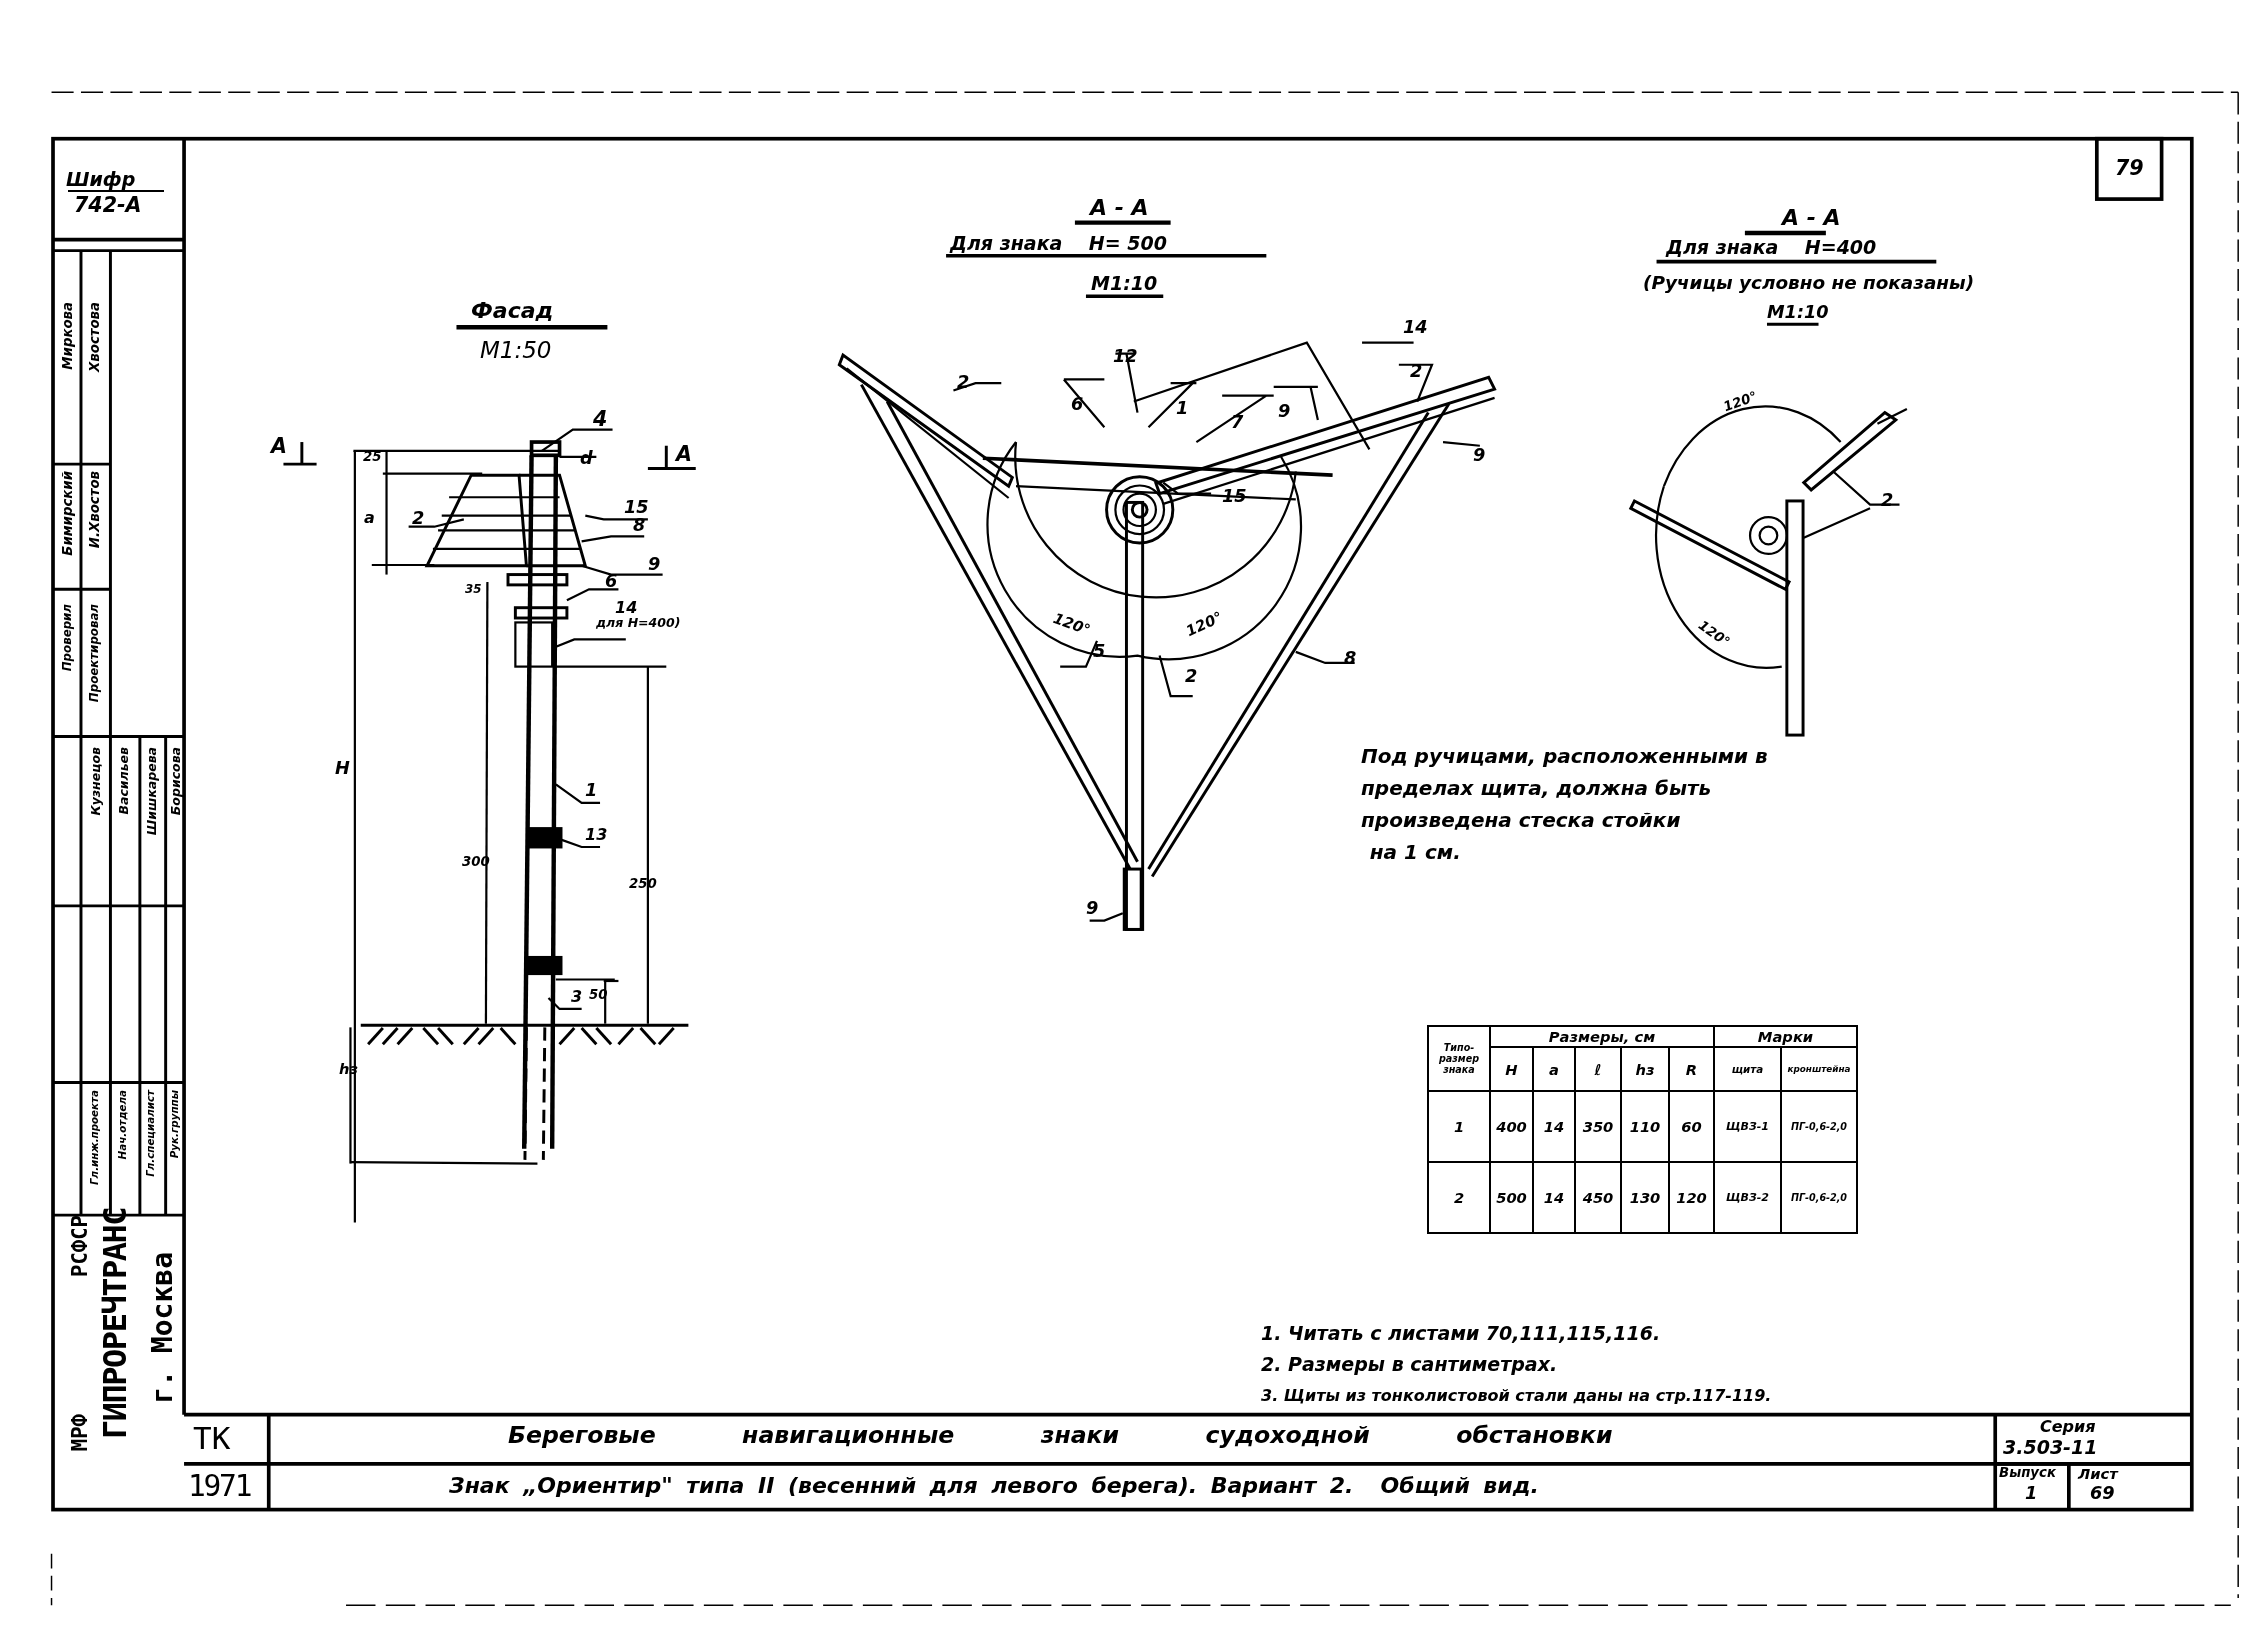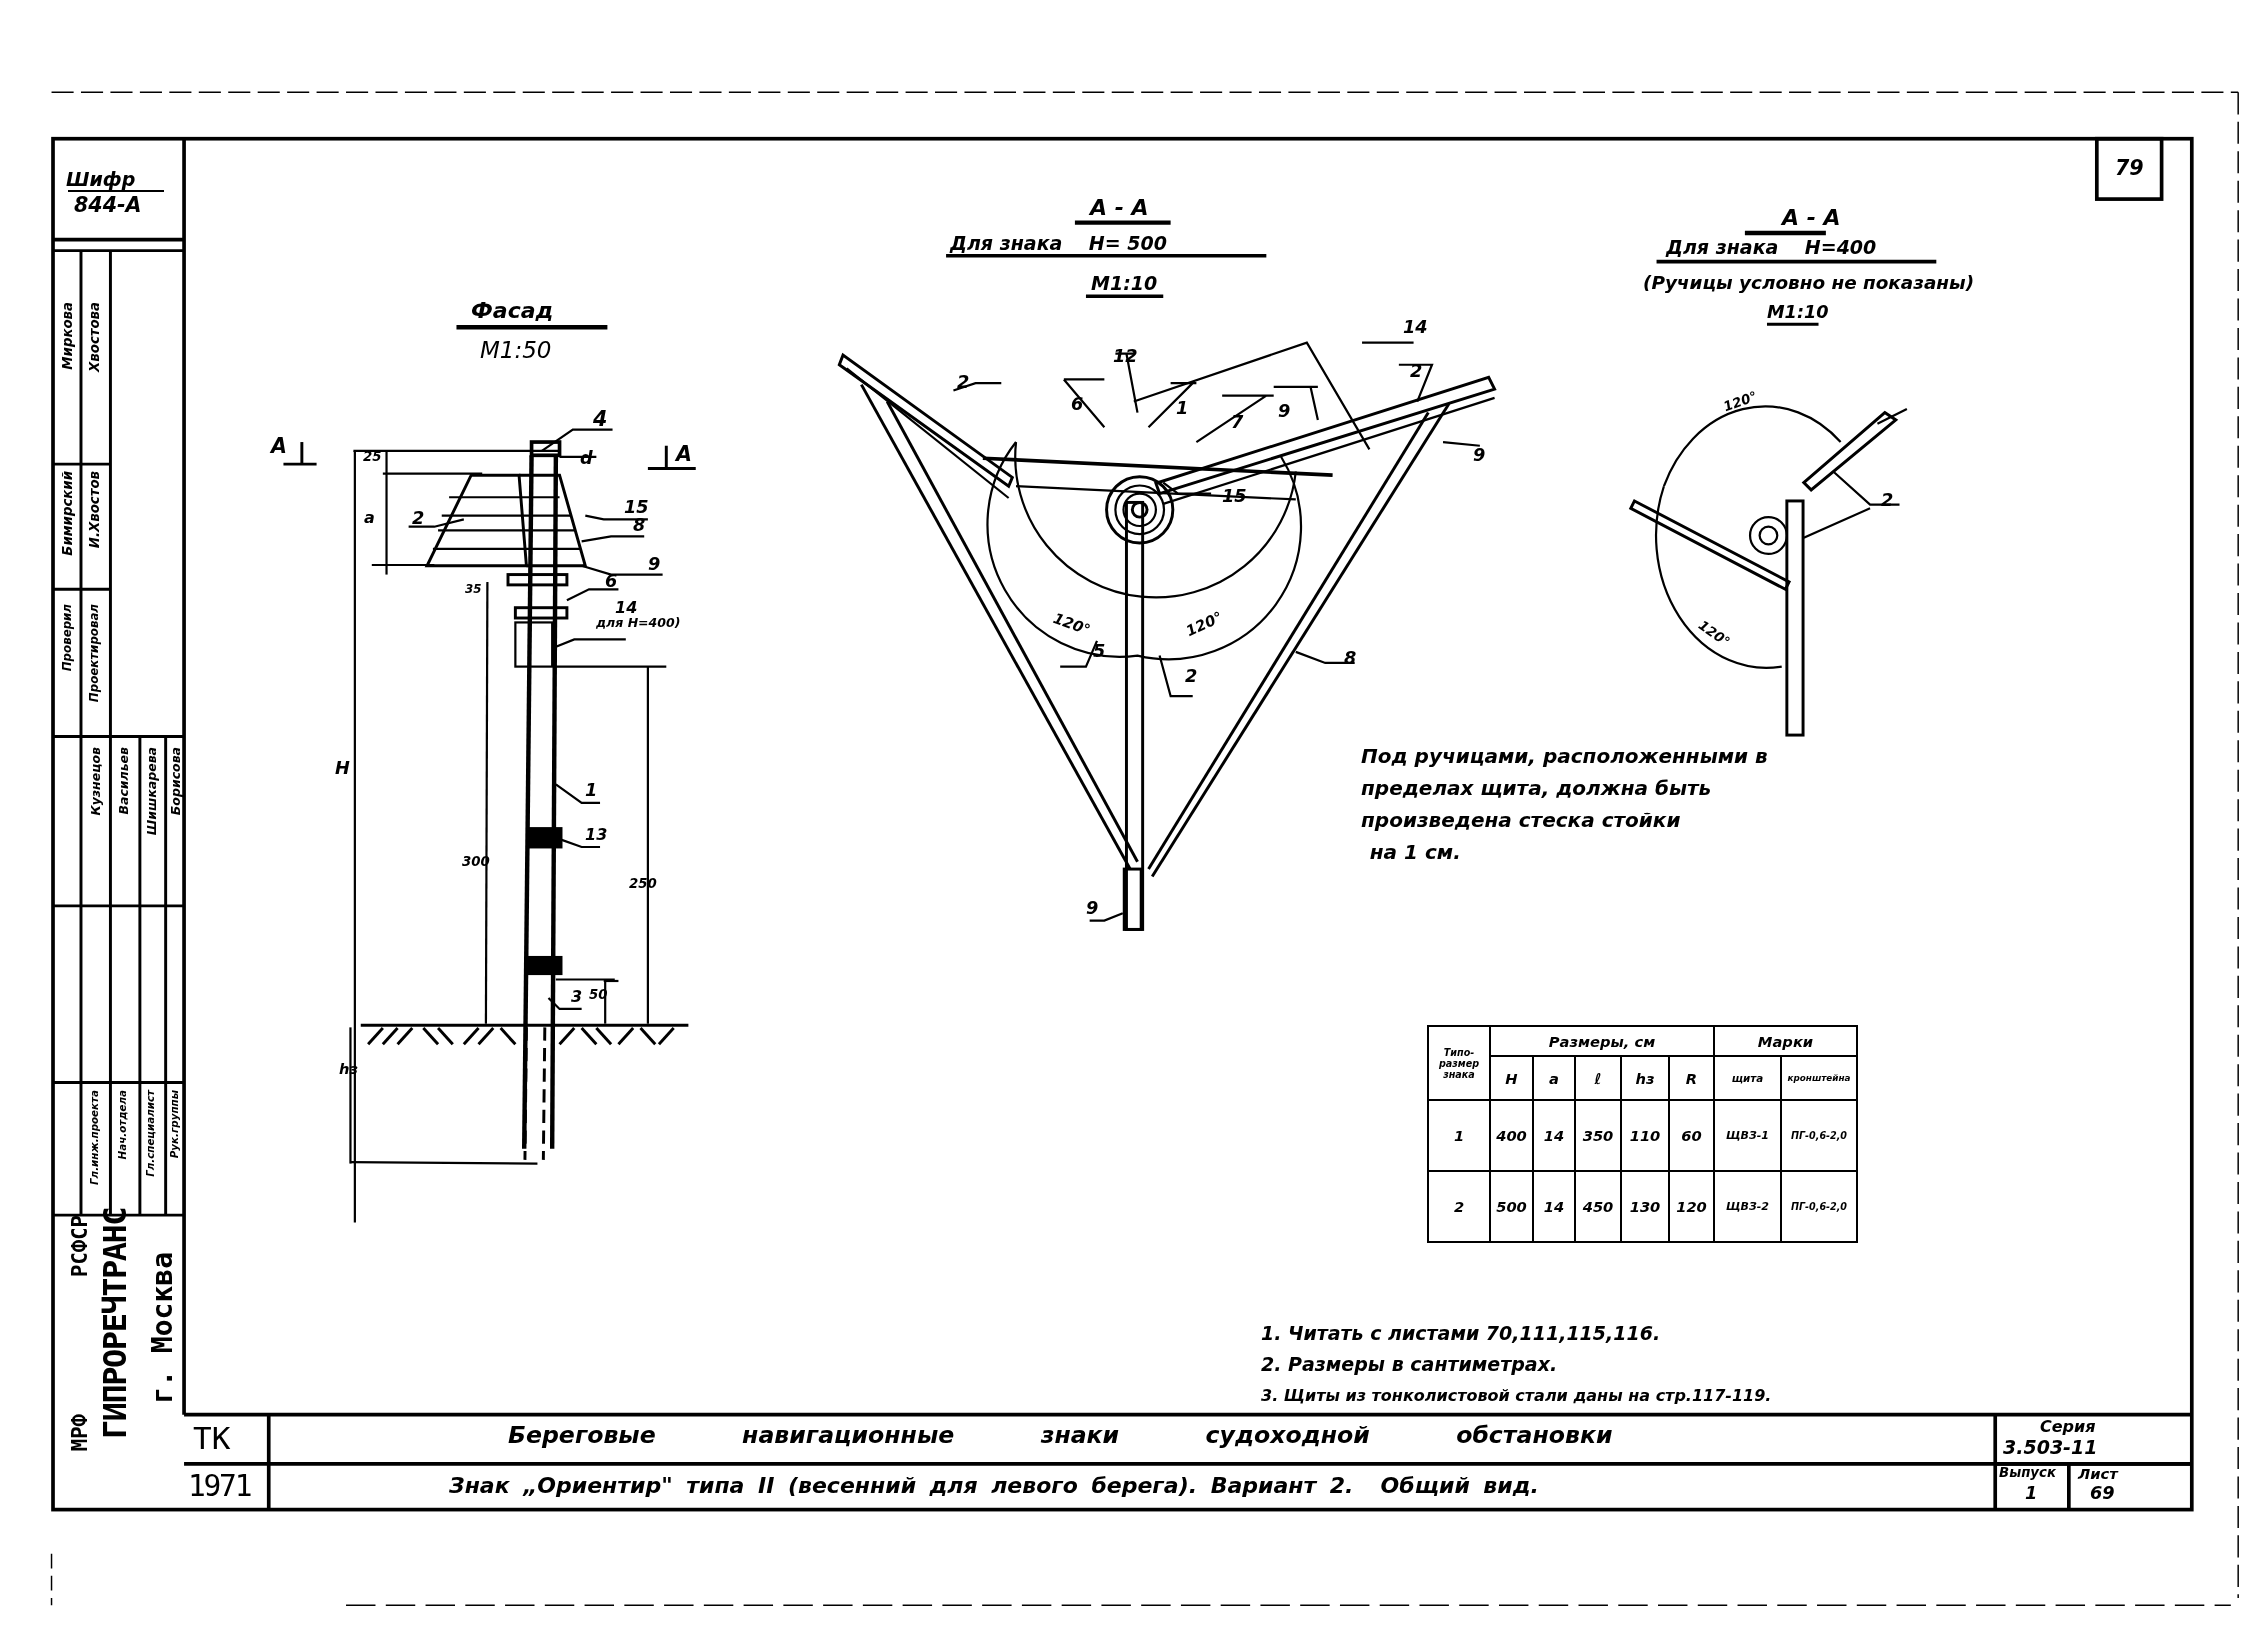--- a/index.html
+++ b/index.html
@@ -194,21 +194,21 @@
     <circle cx="2402" cy="727" r="12" stroke-width="3"></circle>
     <path d="M 2260 660 A 150 180 0 0 1 2500 600" stroke-width="3"></path>
     <path d="M 2260 660 A 150 180 0 0 0 2420 905" stroke-width="3"></path>
     <path d="M 2490 640 L 2540 685 L 2580 685" stroke-width="3"></path>
     <path d="M 2450 730 L 2540 690" stroke-width="3"></path>
   </g>
 </svg>
 
 <div class="abs hand" style="left:66px;top:168px;font-size:19px;">Шифр</div>
 <div class="abs" style="left:68px;top:190px;width:96px;border-top:2.2px solid #000;"></div>
-<div class="abs hand" style="left:74px;top:193px;font-size:20.6px;">844-А</div>
+<div class="abs hand" style="left:74px;top:193px;font-size:20.6px;">742-А</div>
 
 <div class="abs hand vert" style="left:60px;top:302px;font-size:13.3px;">Миркова</div>
 <div class="abs hand vert" style="left:87px;top:302px;font-size:13.3px;">Хвостова</div>
 <div class="abs hand vert" style="left:60px;top:471px;font-size:13.3px;">Бимирский</div>
 <div class="abs hand vert" style="left:87px;top:471px;font-size:13.3px;">И.Хвостов</div>
 <div class="abs hand vert" style="left:60px;top:604px;font-size:11.8px;">Проверил</div>
 <div class="abs hand vert" style="left:87px;top:604px;font-size:11.8px;">Проектировал</div>
 
 <div class="abs hand vert" style="left:88px;top:747px;font-size:12.5px;">Кузнецов</div>
 <div class="abs hand vert" style="left:116px;top:747px;font-size:12.5px;">Васильев</div>
@@ -284,21 +284,21 @@
 
 <div class="abs hand" style="left:1361px;top:740px;font-size:20px;line-height:32px;">
   <div>Под ручицами, расположенными в</div>
   <div>пределах щита, должна быть</div>
   <div>произведена стеска стойки</div>
   <div style="padding-left:8.8px;">на 1 см.</div>
 </div>
 
 <table class="spec">
   <tbody>
-      <tr style="height:30px;">
+      <tr style="height:21px;">
     <td rowspan="2" style="width:60px;font-size:9.6px;line-height:11px;">Типо-размер знака</td>
     <td colspan="5" style="font-size:14.7px;">Размеры, см</td>
     <td colspan="2" style="font-size:14.7px;">Марки</td>
   </tr>
   <tr style="height:44px;">
     <td style="width:41px;">H</td>
     <td style="width:40px;">a</td>
     <td style="width:44px;">ℓ</td>
     <td style="width:46px;">hз</td>
     <td style="width:43px;">R</td>

